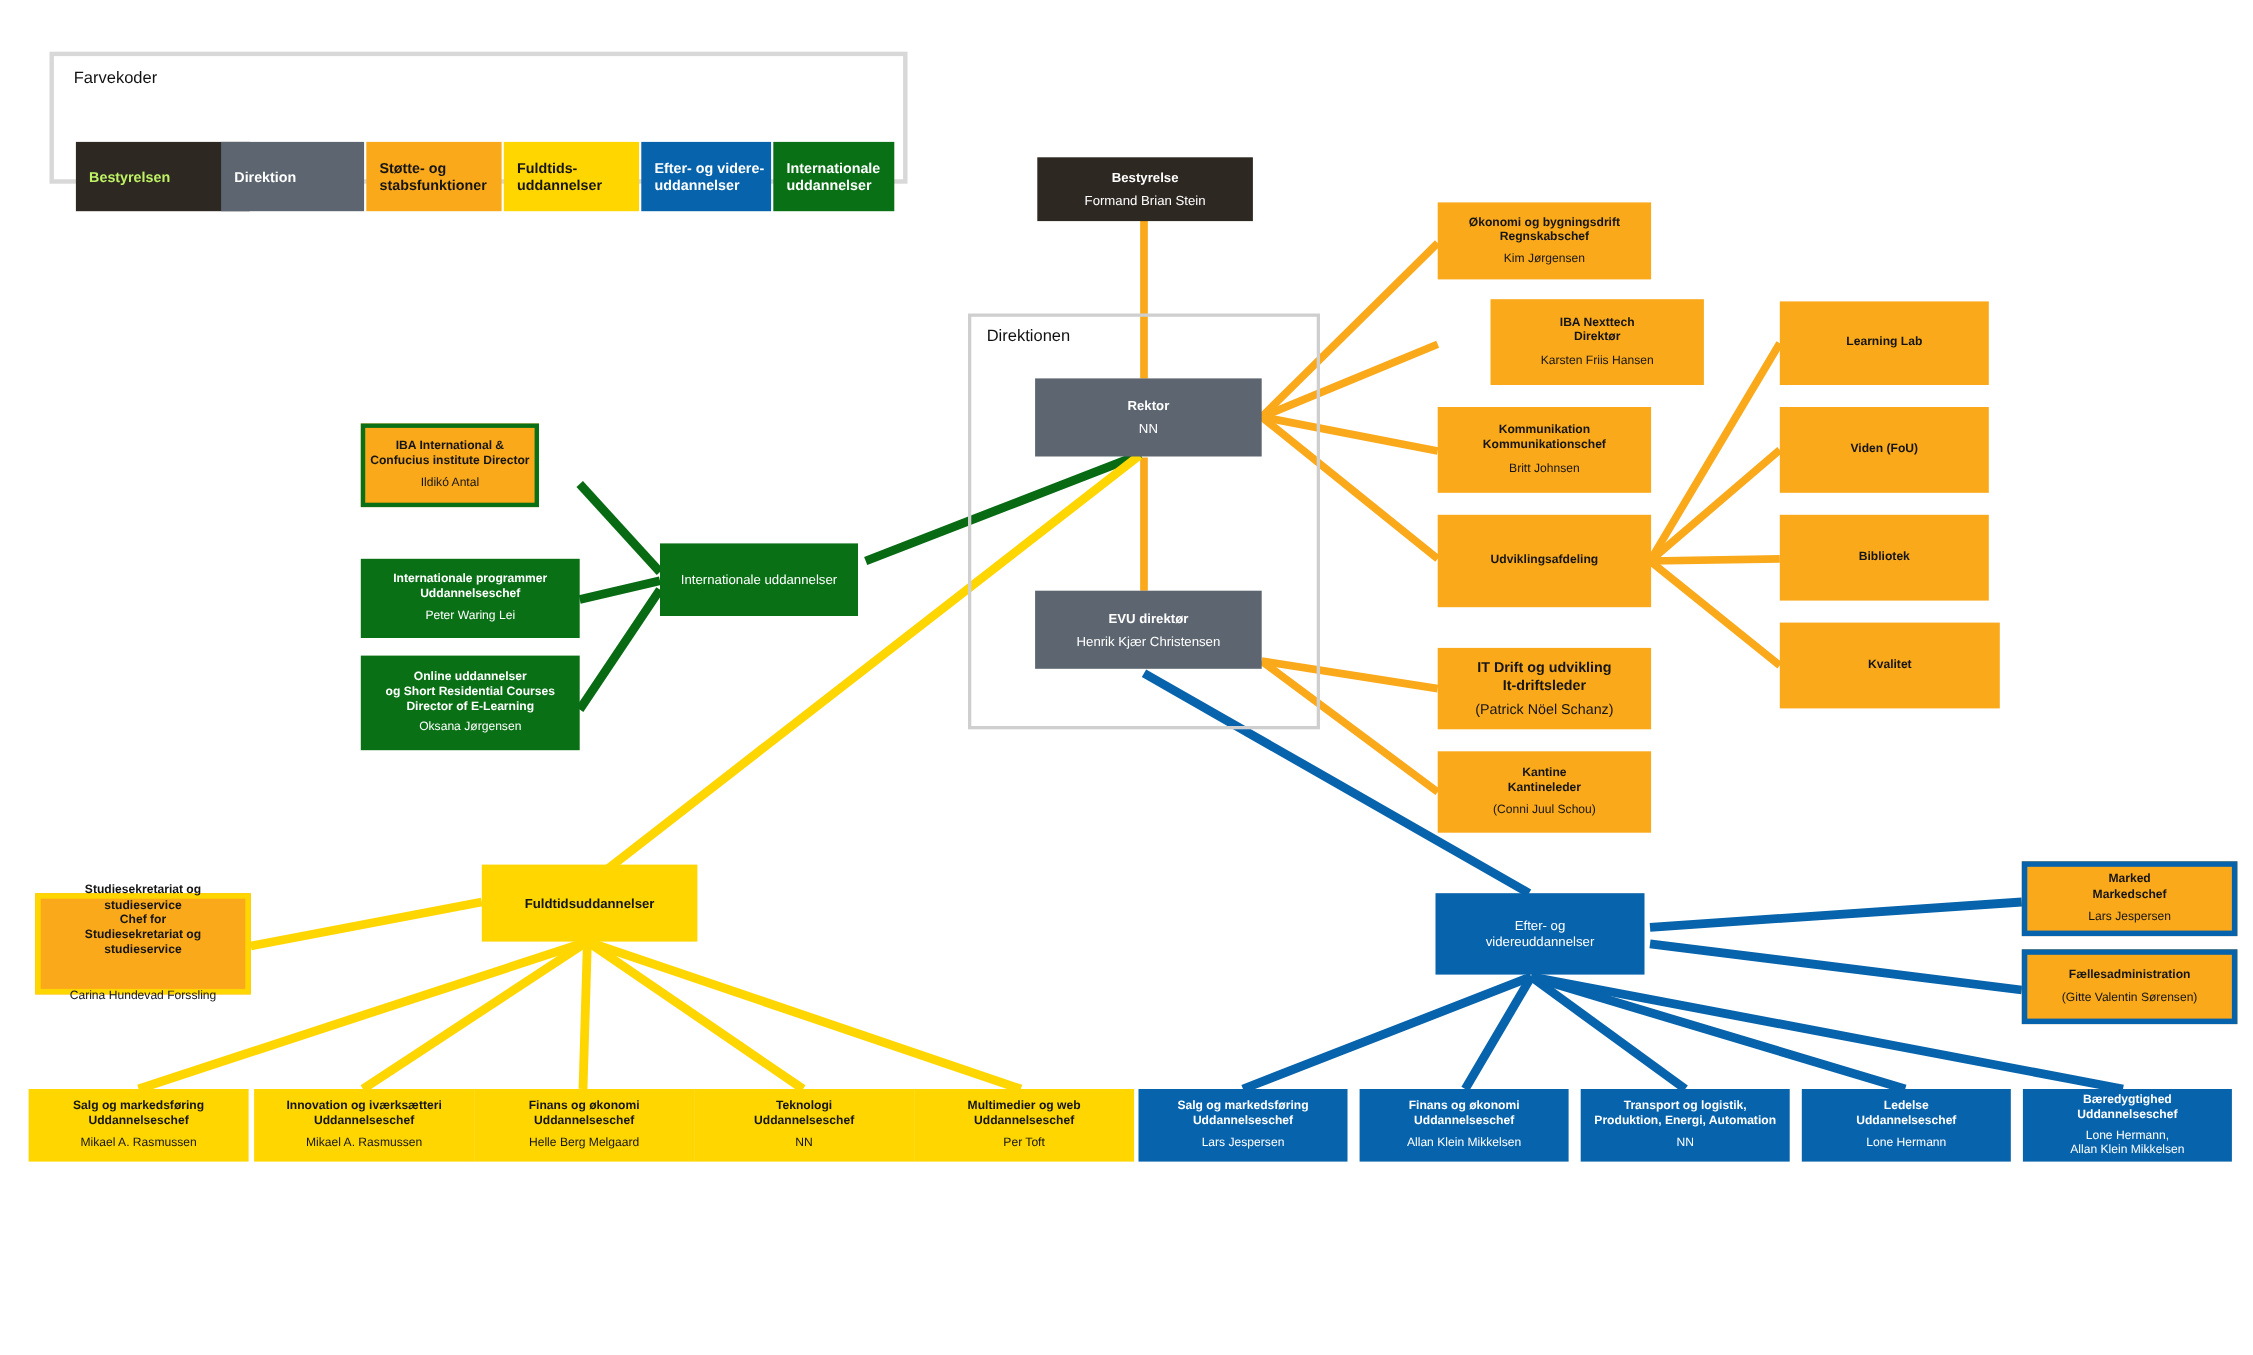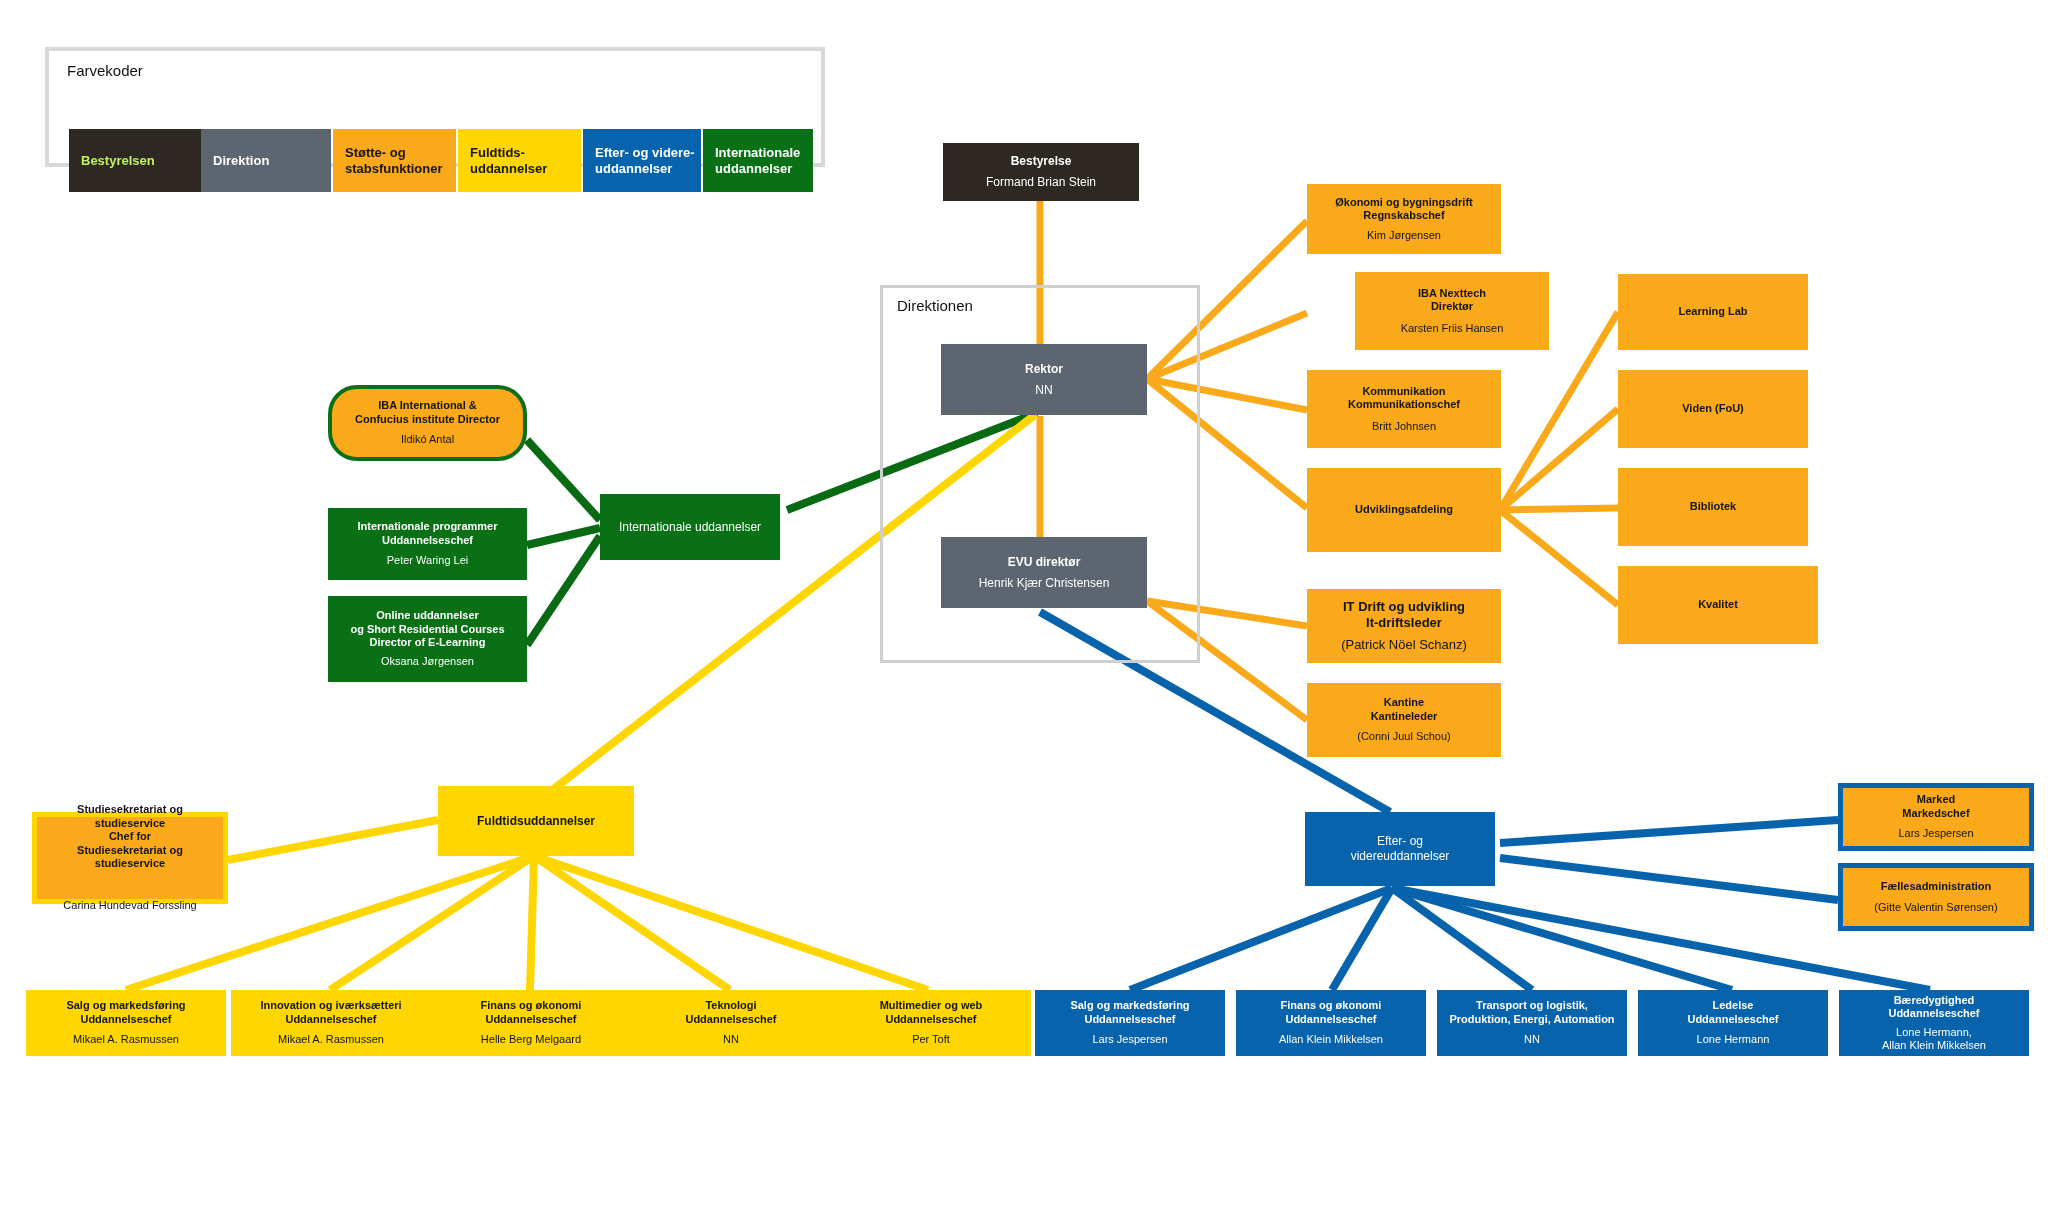--- a/index.html
+++ b/index.html
@@ -177,21 +177,21 @@
   <div class="node c-staff" style="left:1618px;top:370px;width:190px;height:78px;font-size:11px;">
     <span class="ttl">Viden (FoU)</span>
   </div>
   <div class="node c-staff" style="left:1618px;top:468px;width:190px;height:78px;font-size:11px;">
     <span class="ttl">Bibliotek</span>
   </div>
   <div class="node c-staff" style="left:1618px;top:566px;width:200px;height:78px;font-size:11px;">
     <span class="ttl">Kvalitet</span>
   </div>
 
-  <div class="node c-staff b-intl" style="left:328px;top:385px;width:199px;height:76px;font-size:11px;border-radius:29px;">
+  <div class="node c-staff b-intl" style="left:328px;top:385px;width:162px;height:76px;font-size:11px;">
     <span class="ttl">IBA International &amp;
 Confucius institute Director</span>
     <span class="sub" style="margin-top:7px;">Ildikó Antal</span>
   </div>
 
   <div class="node c-intl" style="left:328px;top:508px;width:199px;height:72px;font-size:11px;">
     <span class="ttl">Internationale programmer
 Uddannelseschef</span>
     <span class="sub" style="margin-top:7px;">Peter Waring Lei</span>
   </div>

